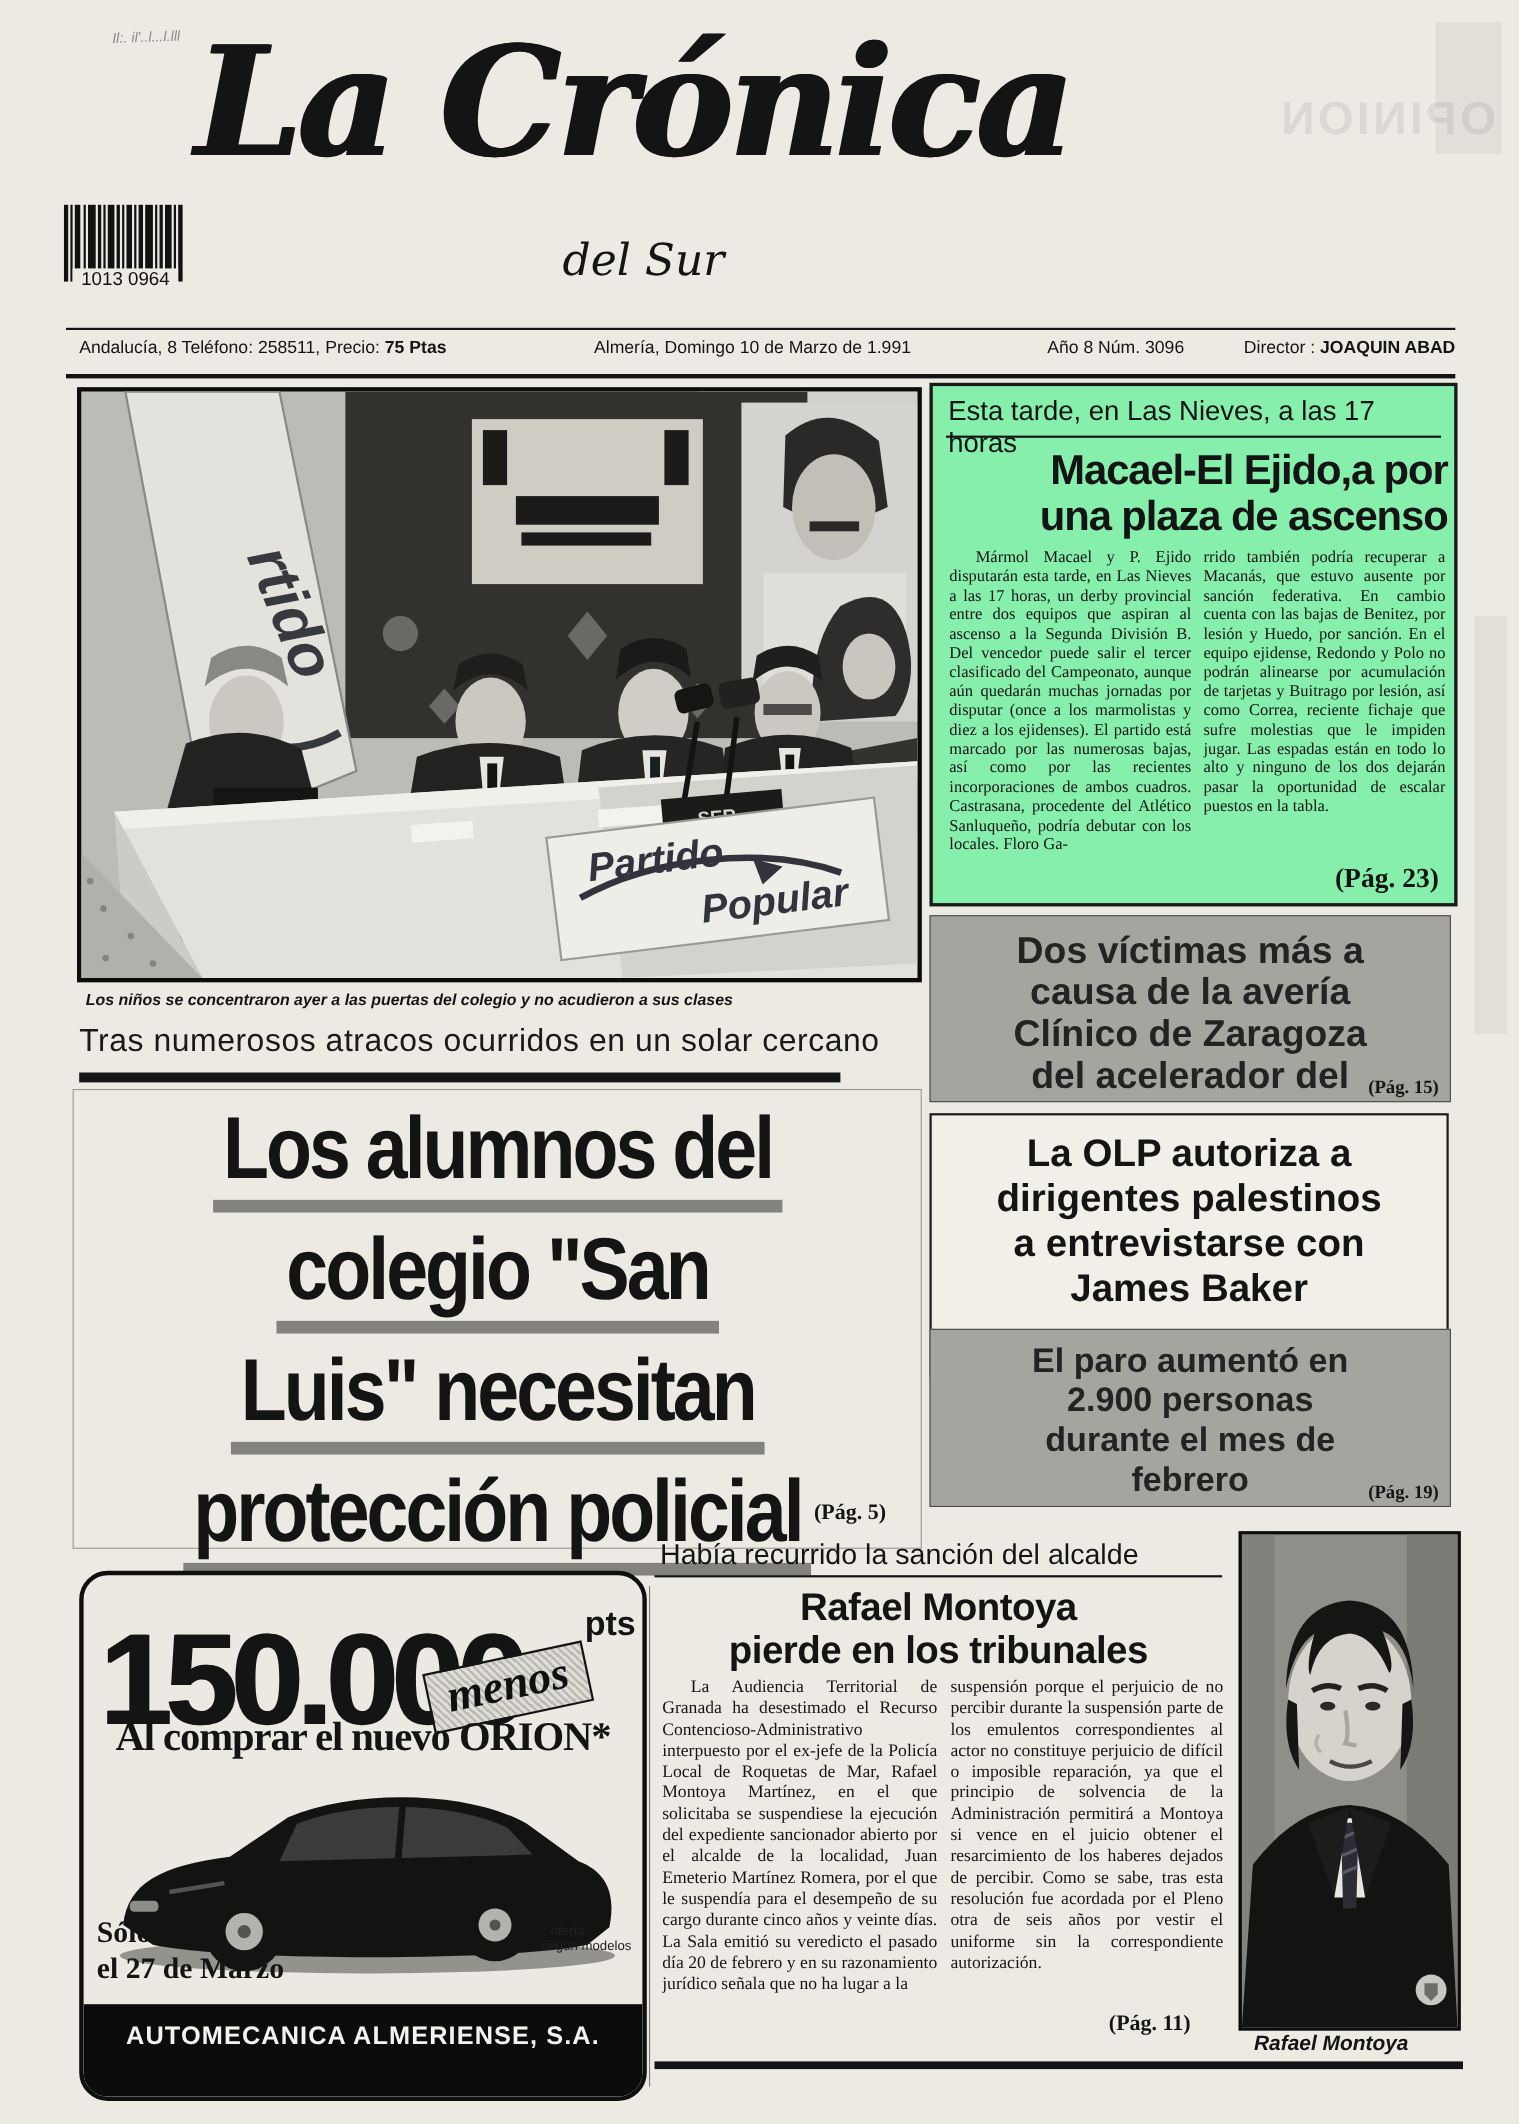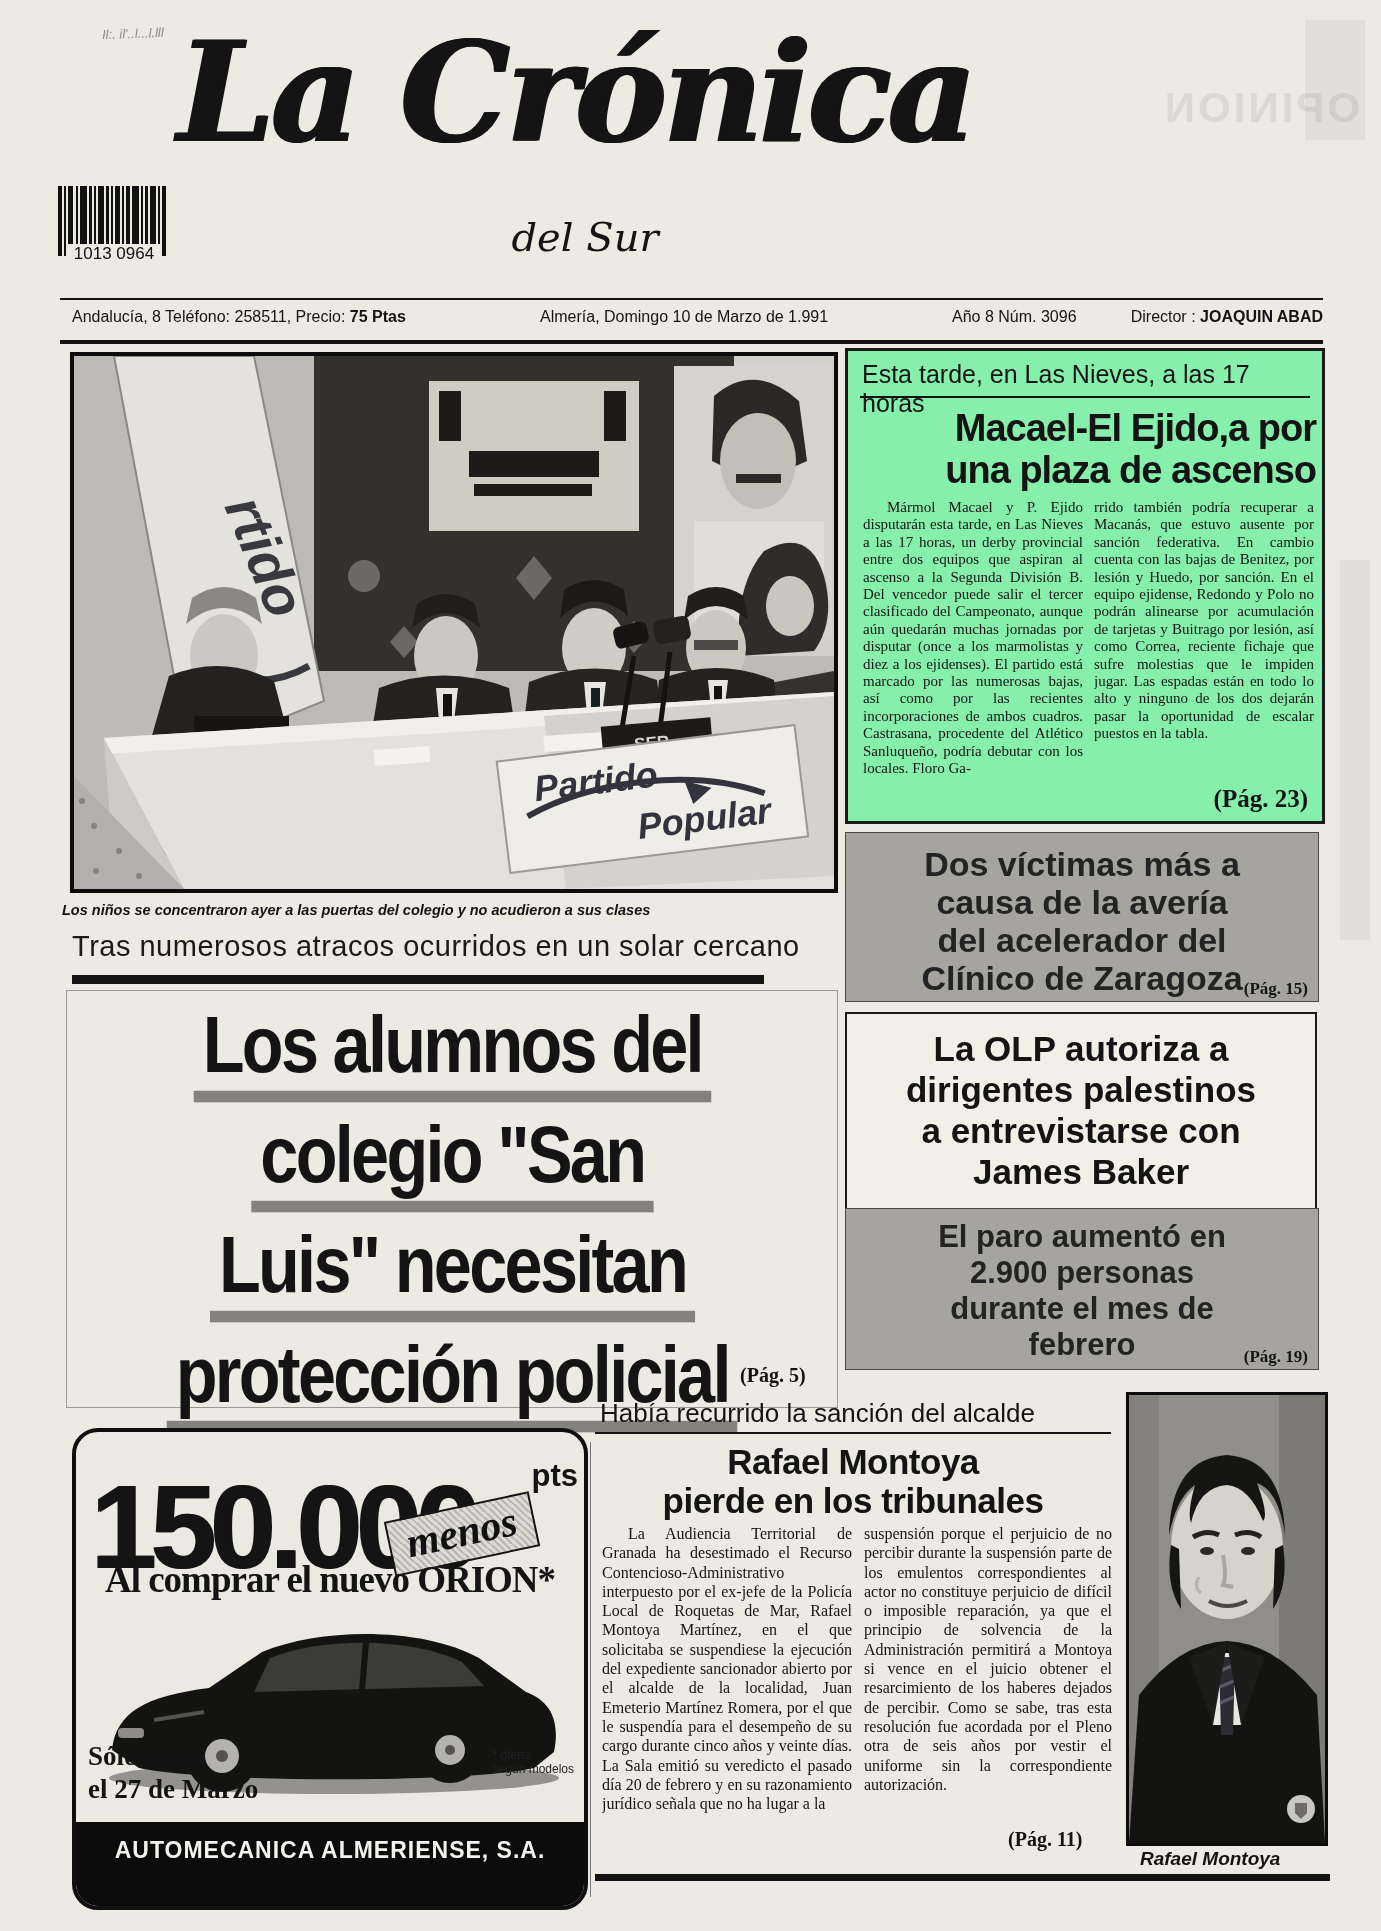--- a/index.html
+++ b/index.html
@@ -202,21 +202,21 @@
       <g fill="#85837d">
         <circle cx="20" cy="470" r="3"></circle>
           <circle cx="45" cy="495" r="3"></circle>
           <circle cx="22" cy="515" r="3"></circle>
         <circle cx="65" cy="520" r="3"></circle>
           <circle cx="8" cy="445" r="3"></circle>
       </g>
     </svg>
   </div>
 
-  <div class="abs photo-caption" style="left:62px;top:902px;width:720px;">Los niños se concentraron ayer a las puertas del colegio y no acudieron a sus clases</div>
+  <div class="abs photo-caption" style="left:78px;top:902px;width:720px;">Los niños se concentraron ayer a las puertas del colegio y no acudieron a sus clases</div>
   <div class="abs main-kicker" style="left:72px;top:930px;width:760px;">Tras numerosos atracos ocurridos en un solar cercano</div>
   <div class="abs rule" style="left:72px;top:975px;width:692px;height:9px;"></div>
 
   <div class="abs headline-box" style="left:66px;top:990px;width:770px;height:400px;">
     <div><span class="hl-line">Los alumnos del</span></div>
     <div><span class="hl-line">colegio "San</span></div>
     <div><span class="hl-line">Luis" necesitan</span></div>
     <div><span class="hl-line" style="margin-bottom:0;">protección policial</span></div>
   </div>
   <div class="abs pageref" style="left:740px;top:1364px;">(Pág. 5)</div>
@@ -229,22 +229,22 @@
       <div>una plaza de ascenso</div>
     </div>
     <div class="abs colbody just" style="left:15px;top:148px;width:220px;height:296px;text-indent:24px;">Mármol Macael y P. Ejido disputarán esta tarde, en Las Nieves a las 17 horas, un derby provincial entre dos equipos que aspiran al ascenso a la Segunda División B. Del vencedor puede salir el tercer clasificado del Campeonato, aunque aún quedarán muchas jornadas por disputar (once a los marmolistas y diez a los ejidenses). El partido está marcado por las numerosas bajas, así como por las recientes incorporaciones de ambos cuadros. Castrasana, procedente del Atlético Sanluqueño, podría debutar con los locales. Floro Ga-</div>
     <div class="abs colbody just" style="left:246px;top:148px;width:220px;height:296px;">rrido también podría recuperar a Macanás, que estuvo ausente por sanción federativa. En cambio cuenta con las bajas de Benitez, por lesión y Huedo, por sanción. En el equipo ejidense, Redondo y Polo no podrán alinearse por acumulación de tarjetas y Buitrago por lesión, así como Correa, reciente fichaje que sufre molestias que le impiden jugar. Las espadas están en todo lo alto y ninguno de los dos dejarán pasar la oportunidad de escalar puestos en la tabla.</div>
     <div class="abs pageref" style="right:14px;bottom:8px;font-size:25px;">(Pág. 23)</div>
   </div>
 
   <div class="abs gray-box" style="left:845px;top:832px;width:474px;height:170px;padding-top:12px;box-sizing:border-box;">
     <span class="bx-line" style="font-size:34px;line-height:38px;">Dos víctimas más a</span>
     <span class="bx-line" style="font-size:34px;line-height:38px;">causa de la avería</span>
+    <span class="bx-line" style="font-size:34px;line-height:38px;">Clínico de Zaragoza</span>
     <span class="bx-line" style="font-size:34px;line-height:38px;">del acelerador del</span>
-    <span class="bx-line" style="font-size:34px;line-height:38px;">Clínico de Zaragoza</span>
     <div class="abs pageref" style="right:10px;bottom:2px;font-size:17px;">(Pág. 15)</div>
   </div>
 
   <div class="abs white-box" style="left:845px;top:1012px;width:472px;height:240px;padding-top:14px;box-sizing:border-box;">
     <span class="bx-line" style="font-size:35px;line-height:41px;">La OLP autoriza a</span>
     <span class="bx-line" style="font-size:35px;line-height:41px;">dirigentes palestinos</span>
     <span class="bx-line" style="font-size:35px;line-height:41px;">a entrevistarse con</span>
     <span class="bx-line" style="font-size:35px;line-height:41px;">James Baker</span>
     <div class="abs pageref" style="right:14px;bottom:4px;font-size:18px;">(Pág. 20)</div>
   </div>

